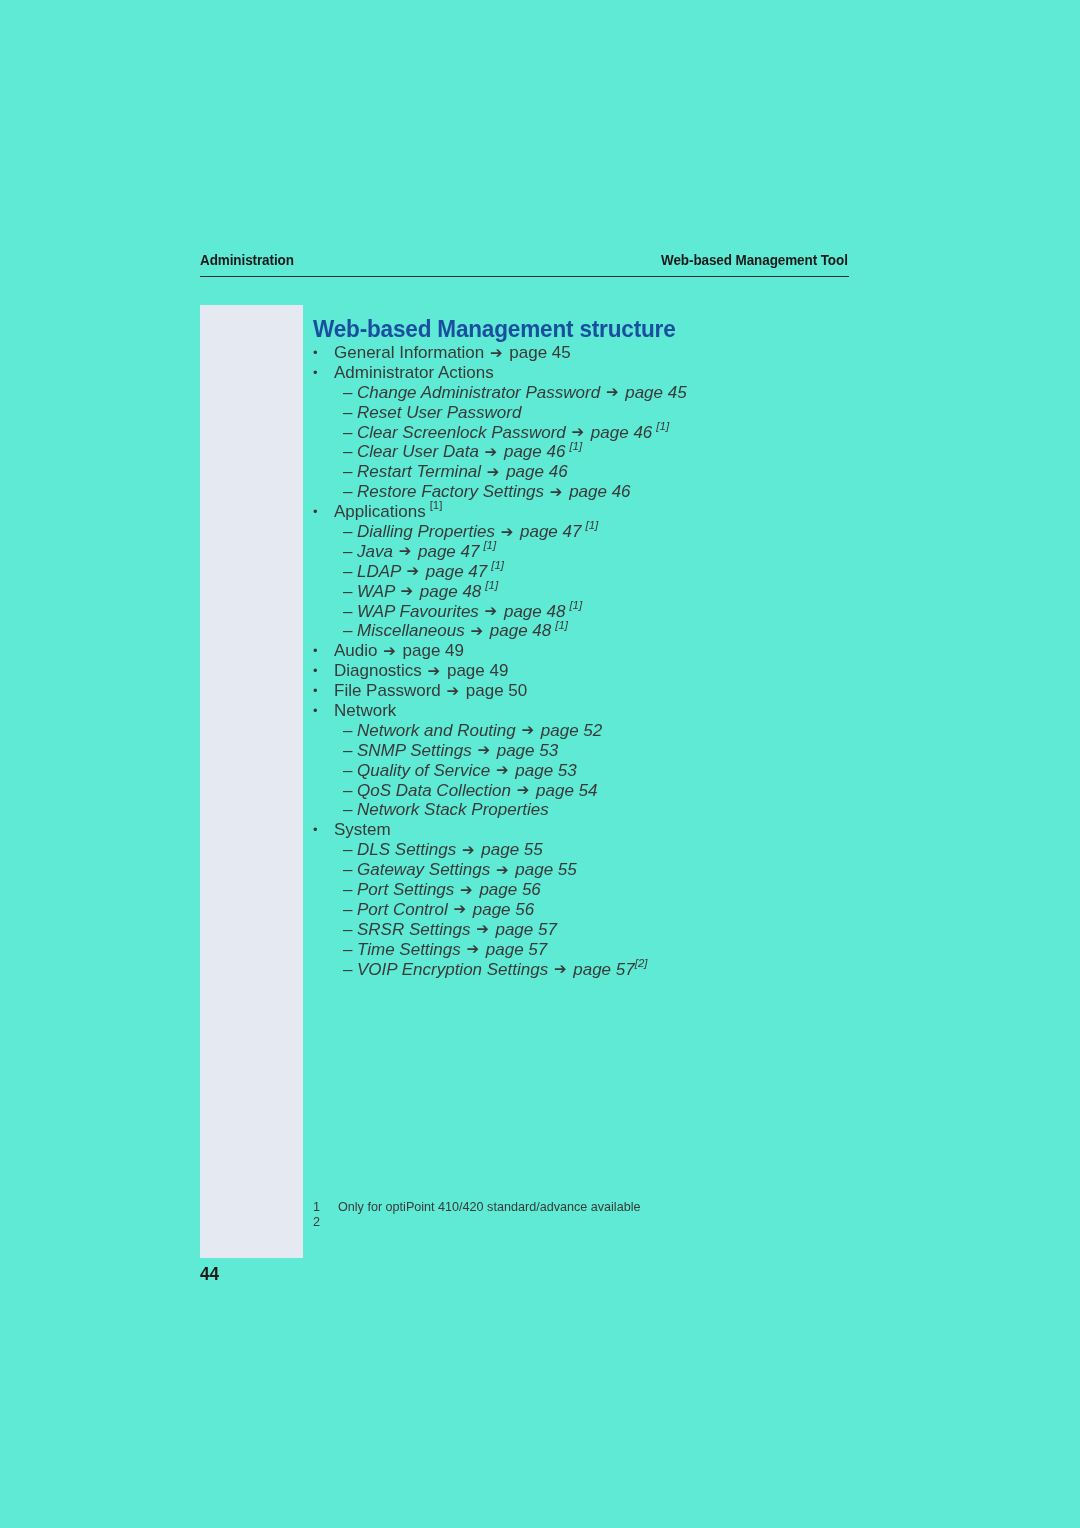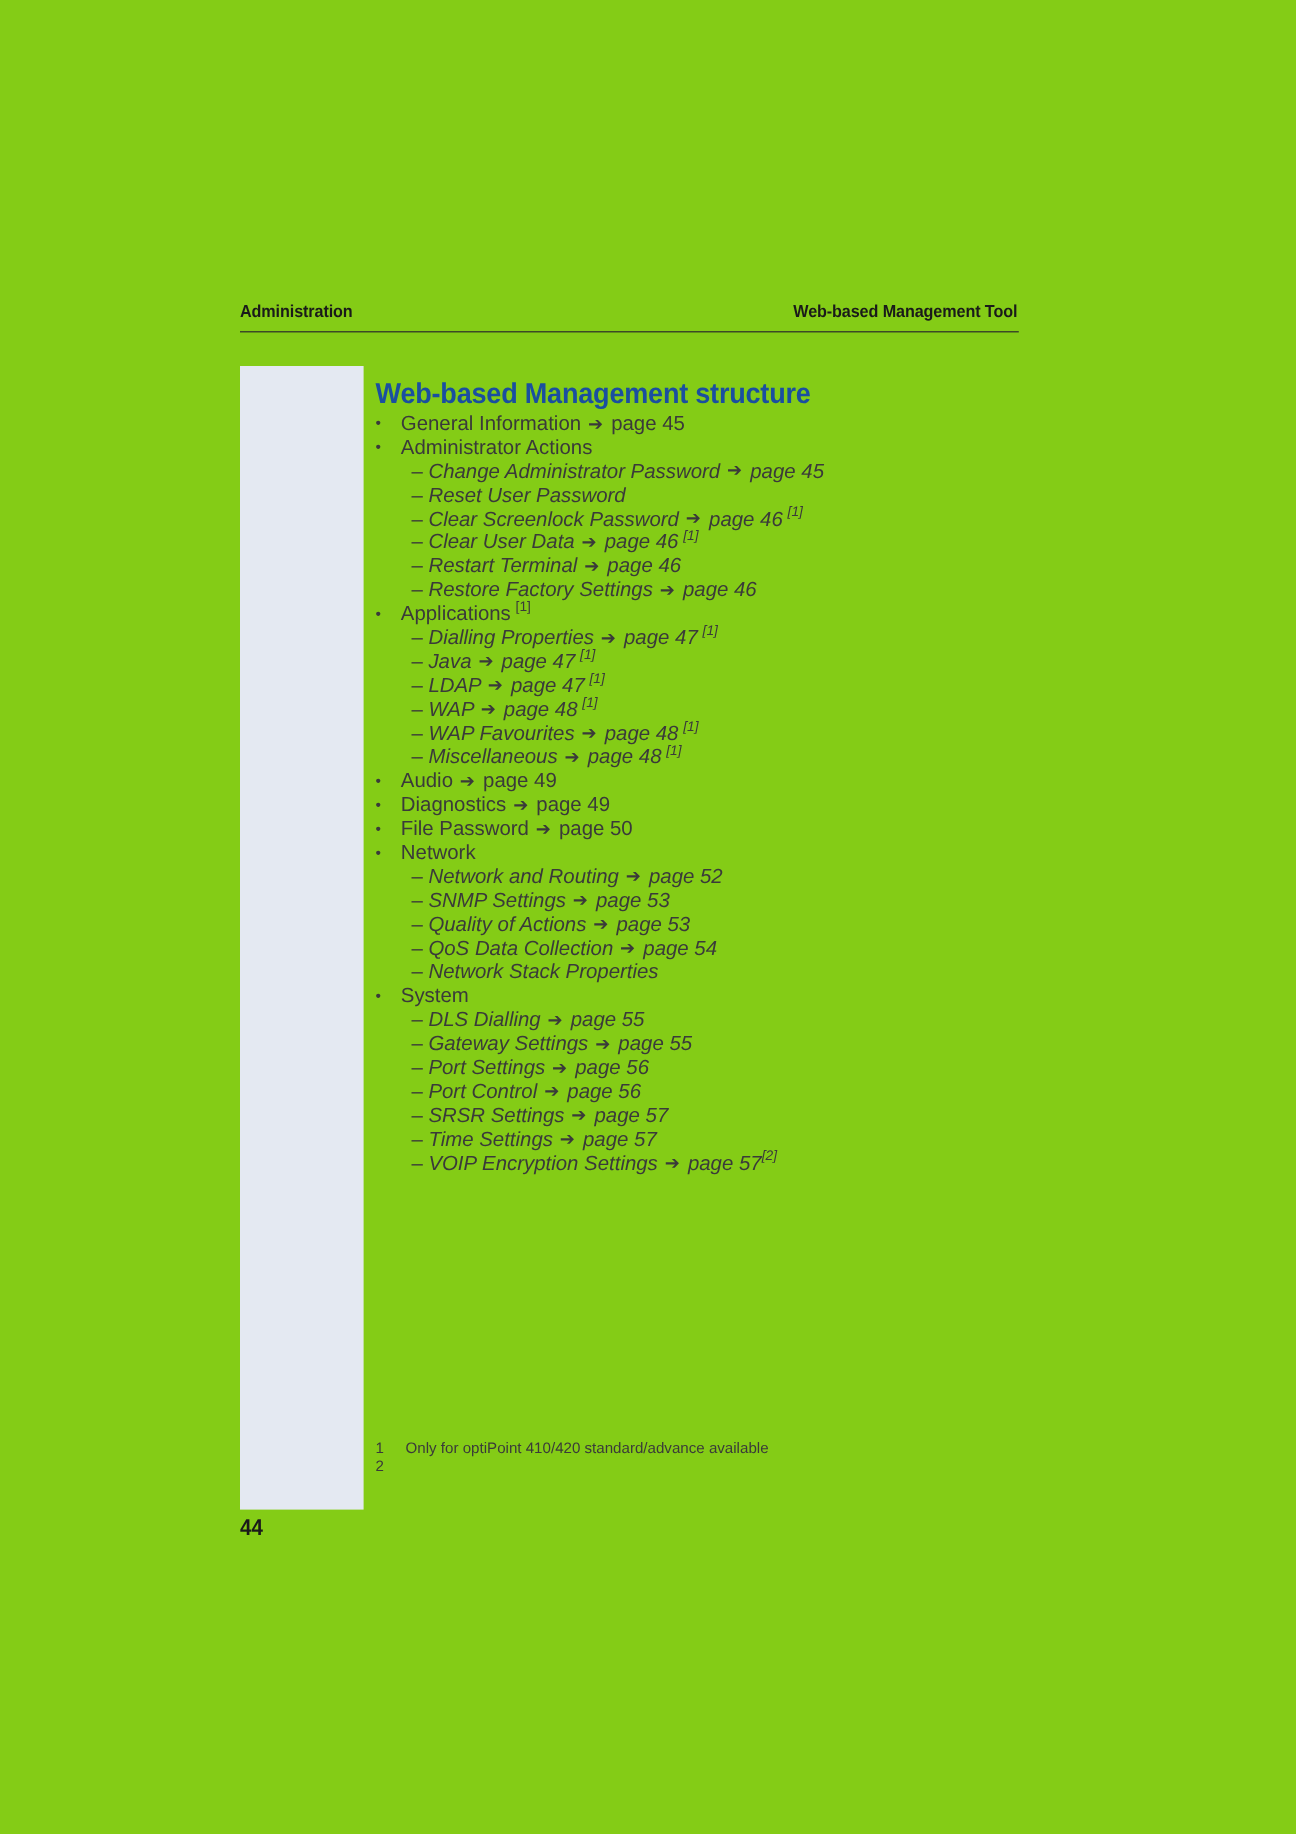--- a/index.html
+++ b/index.html
@@ -14,21 +14,21 @@
     position: relative;
     font-family: "Liberation Sans", sans-serif;
     color: #231f20;
     overflow: hidden;
   }
 
   
   .page {
     position: absolute;
     inset: 0;
-    background: #84cc16;
+    background: #5eead4;
   }
 
   
   .running-header {
     position: absolute;
     left: 200px;
     top: 252px;
     width: 648px;
     height: 22px;
     display: flex;
@@ -271,37 +271,37 @@
       <div class="toc-row level-2">
         <span class="marker">–</span>
         <span class="rowtext"><span>Network and Routing</span> <span class="arrow">➔</span> <span>page 52</span></span>
       </div>
       <div class="toc-row level-2">
         <span class="marker">–</span>
         <span class="rowtext"><span>SNMP Settings</span> <span class="arrow">➔</span> <span>page 53</span></span>
       </div>
       <div class="toc-row level-2">
         <span class="marker">–</span>
-        <span class="rowtext"><span>Quality of Actions</span> <span class="arrow">➔</span> <span>page 53</span></span>
+        <span class="rowtext"><span>Quality of Service</span> <span class="arrow">➔</span> <span>page 53</span></span>
       </div>
       <div class="toc-row level-2">
         <span class="marker">–</span>
         <span class="rowtext"><span>QoS Data Collection</span> <span class="arrow">➔</span> <span>page 54</span></span>
       </div>
       <div class="toc-row level-2">
         <span class="marker">–</span>
         <span class="rowtext"><span>Network Stack Properties</span></span>
       </div>
       <div class="toc-row level-1">
         <span class="marker">•</span>
         <span class="rowtext"><span>System</span></span>
       </div>
       <div class="toc-row level-2">
         <span class="marker">–</span>
-        <span class="rowtext"><span>DLS Dialling</span> <span class="arrow">➔</span> <span>page 55</span></span>
+        <span class="rowtext"><span>DLS Settings</span> <span class="arrow">➔</span> <span>page 55</span></span>
       </div>
       <div class="toc-row level-2">
         <span class="marker">–</span>
         <span class="rowtext"><span>Gateway Settings</span> <span class="arrow">➔</span> <span>page 55</span></span>
       </div>
       <div class="toc-row level-2">
         <span class="marker">–</span>
         <span class="rowtext"><span>Port Settings</span> <span class="arrow">➔</span> <span>page 56</span></span>
       </div>
       <div class="toc-row level-2">

